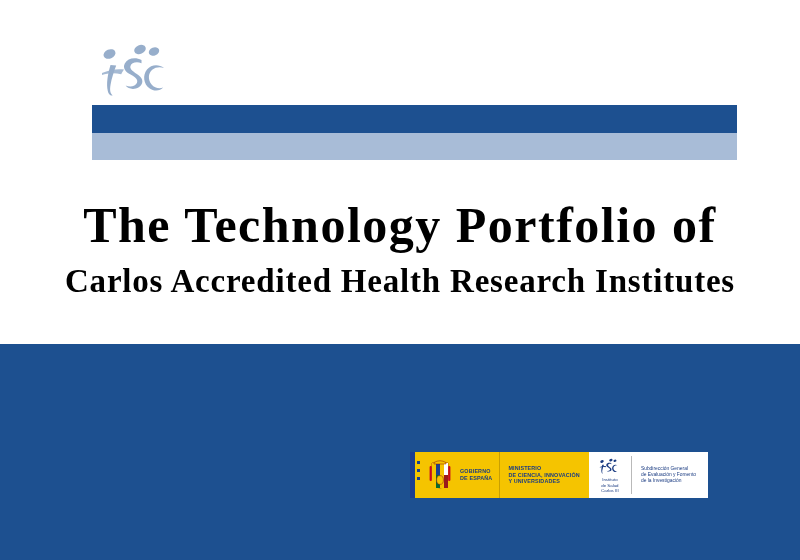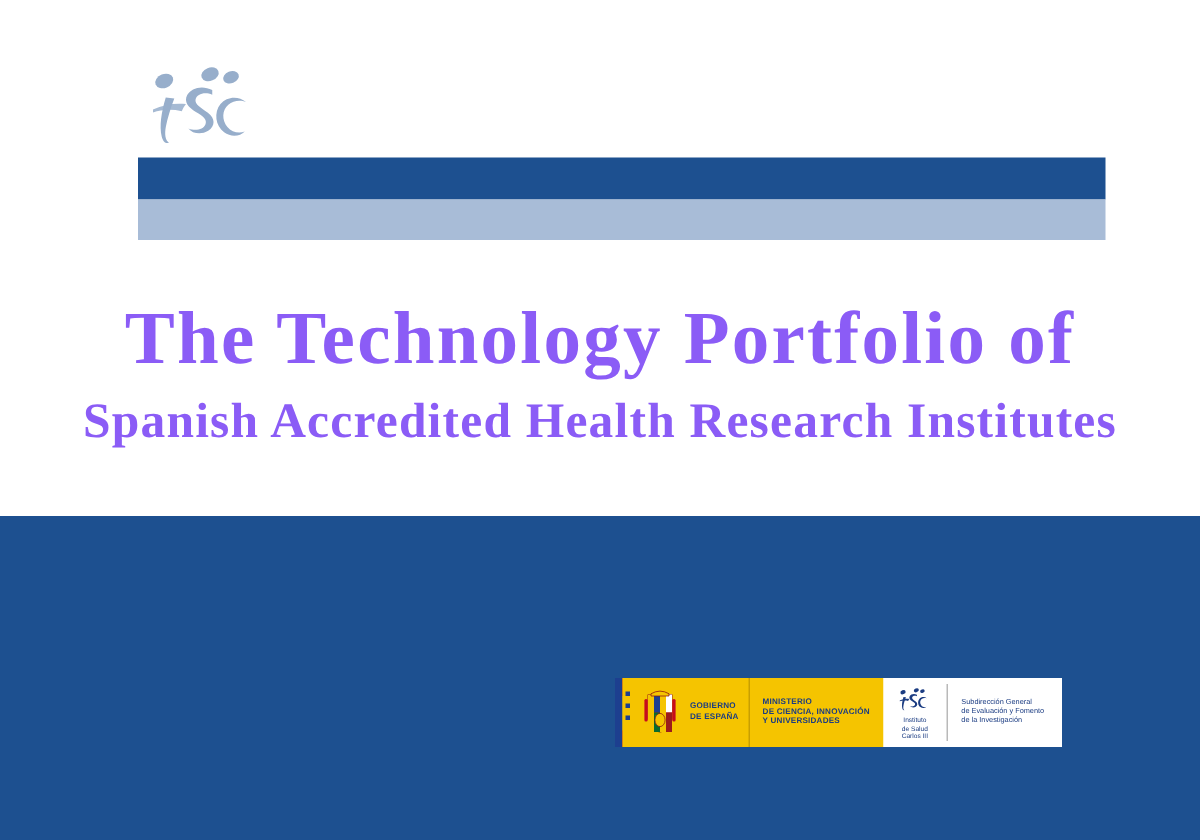--- a/index.html
+++ b/index.html
@@ -46,21 +46,21 @@
     background: #a8bcd7;
   }
 
   
   .title-block {
     position: absolute;
     left: 0;
     top: 196px;
     width: 800px;
     text-align: center;
-    color: #8b5cf6;
+    color: #000000;
   }
   .title-main {
     font-family: "Liberation Serif", "DejaVu Serif", serif;
     font-weight: bold;
     font-size: 50px;
     line-height: 58px;
     letter-spacing: 1.5px;
     white-space: nowrap;
   }
   .title-sub {
@@ -234,21 +234,21 @@
         <path d="M5 31 C12 27.6, 20 26.6, 27 27.4 C25.8 29, 24.8 30.6, 24.2 32.2 C17.6 30.6, 10.6 31, 5 33 Z" opacity="0.85"></path>
       </g>
     </svg>
   </div>
 
   <div class="rule-dark"></div>
   <div class="rule-light"></div>
 
   <div class="title-block">
     <div class="title-main">The Technology Portfolio of</div>
-    <div class="title-sub">Spanish Accredited Health Research Institutes</div>
+    <div class="title-sub">Carlos Accredited Health Research Institutes</div>
   </div>
 
   <div class="blue-panel"></div>
 
   <div class="footer-logos">
 
     <div class="gob-block">
       <div class="flag">
         <div class="flag-stripe-left"></div>
         <div class="flag-red-top"></div>

